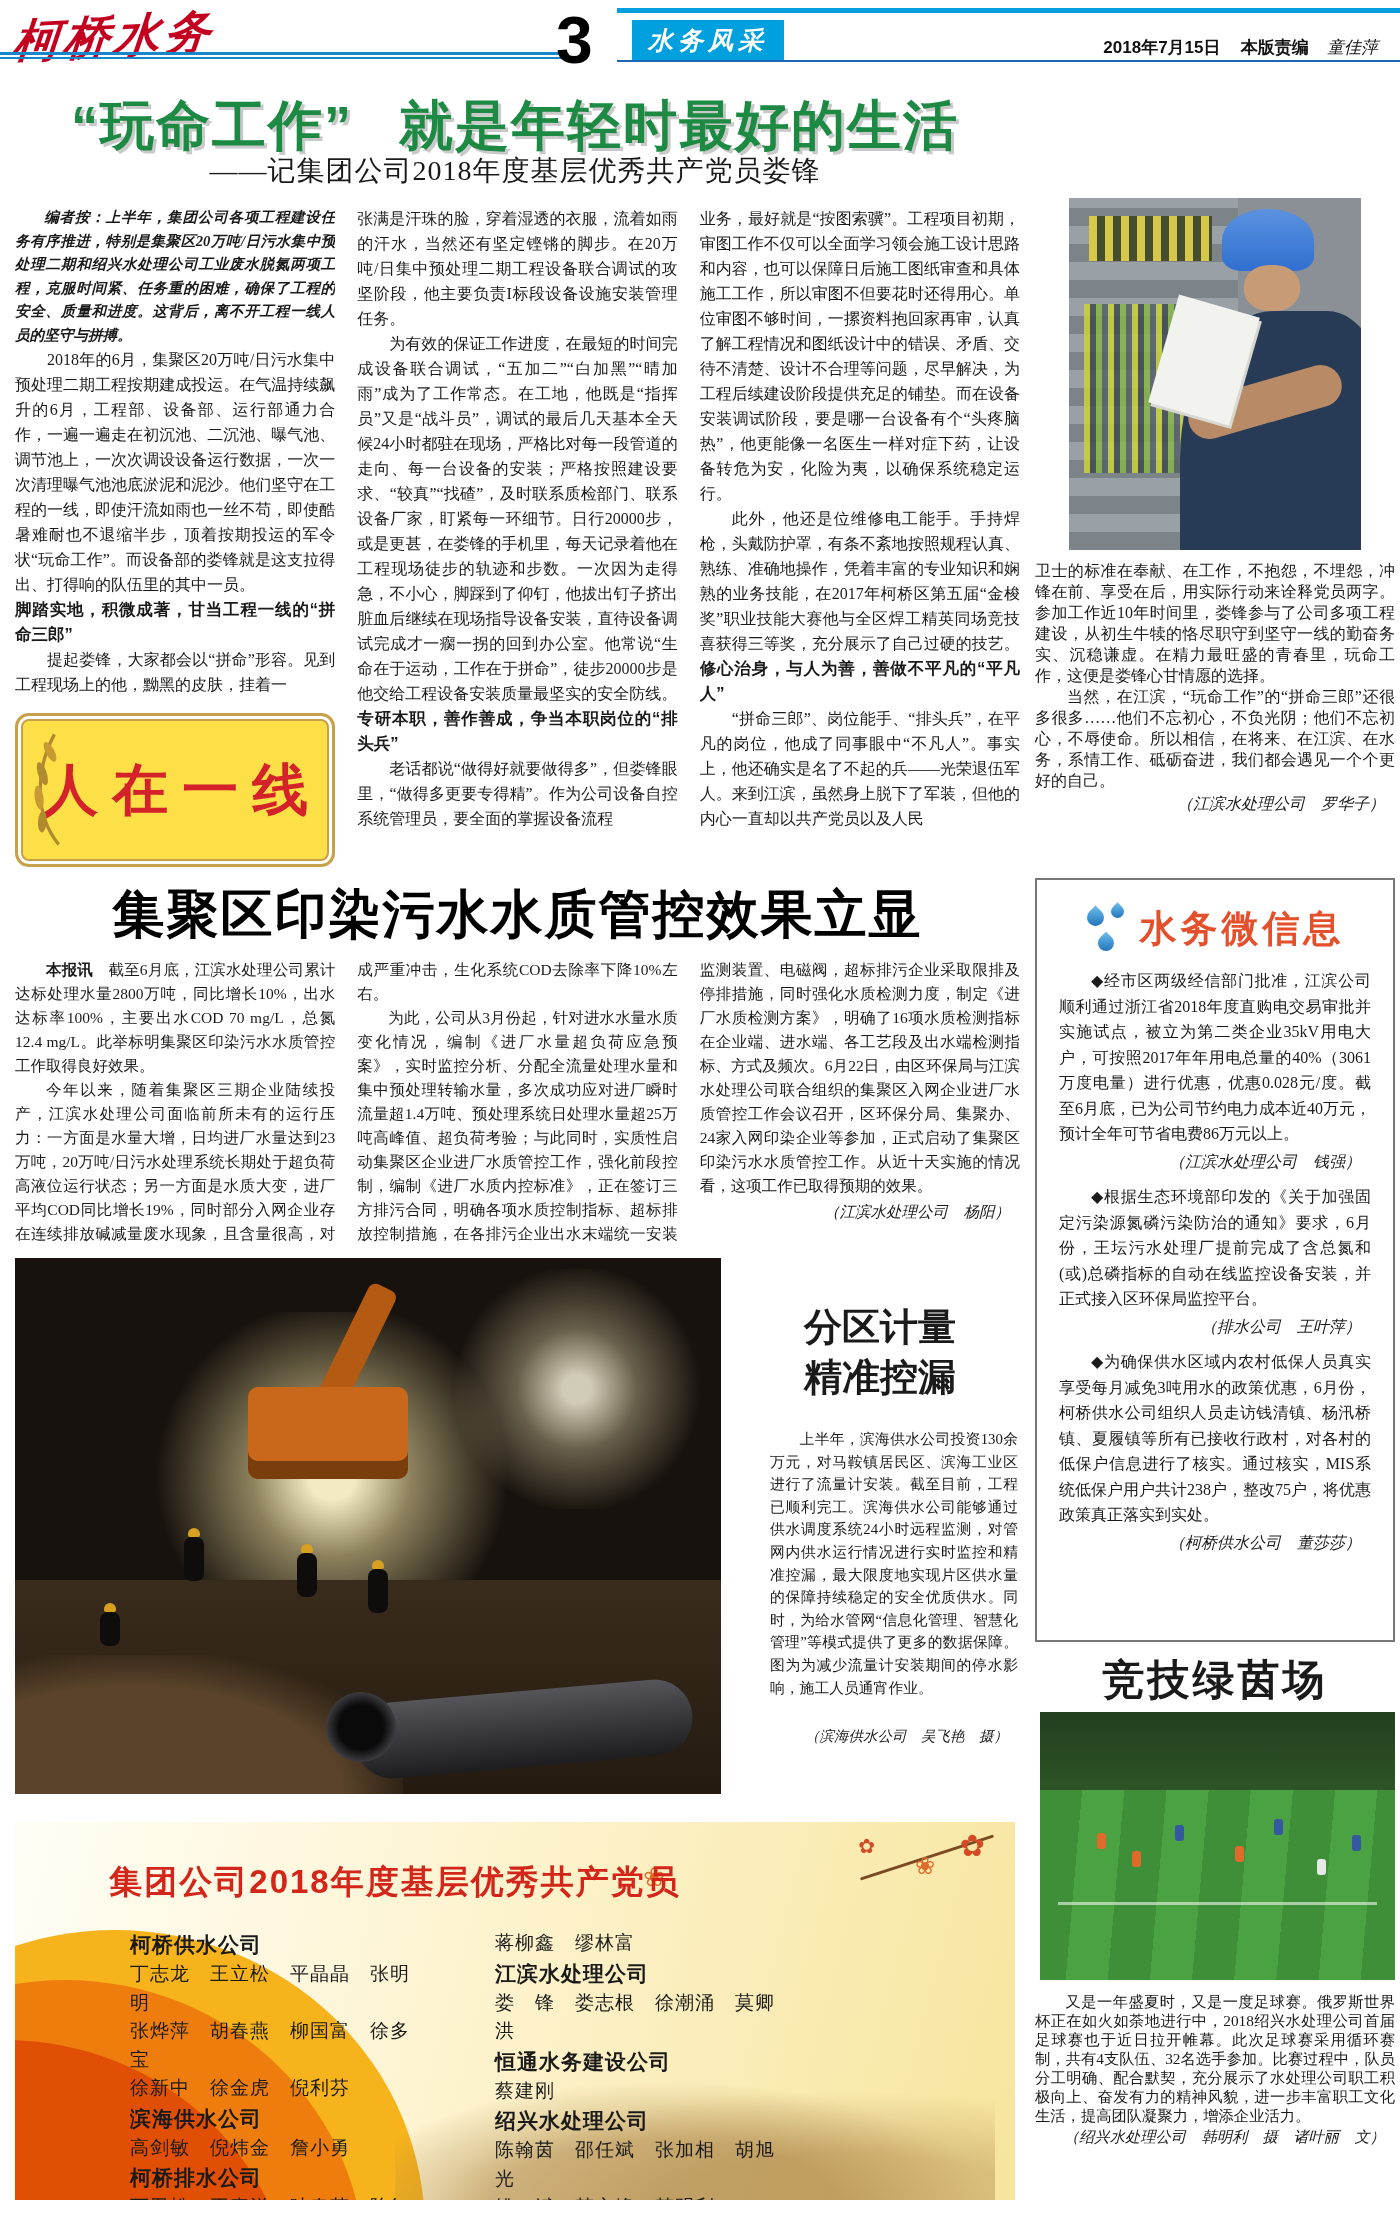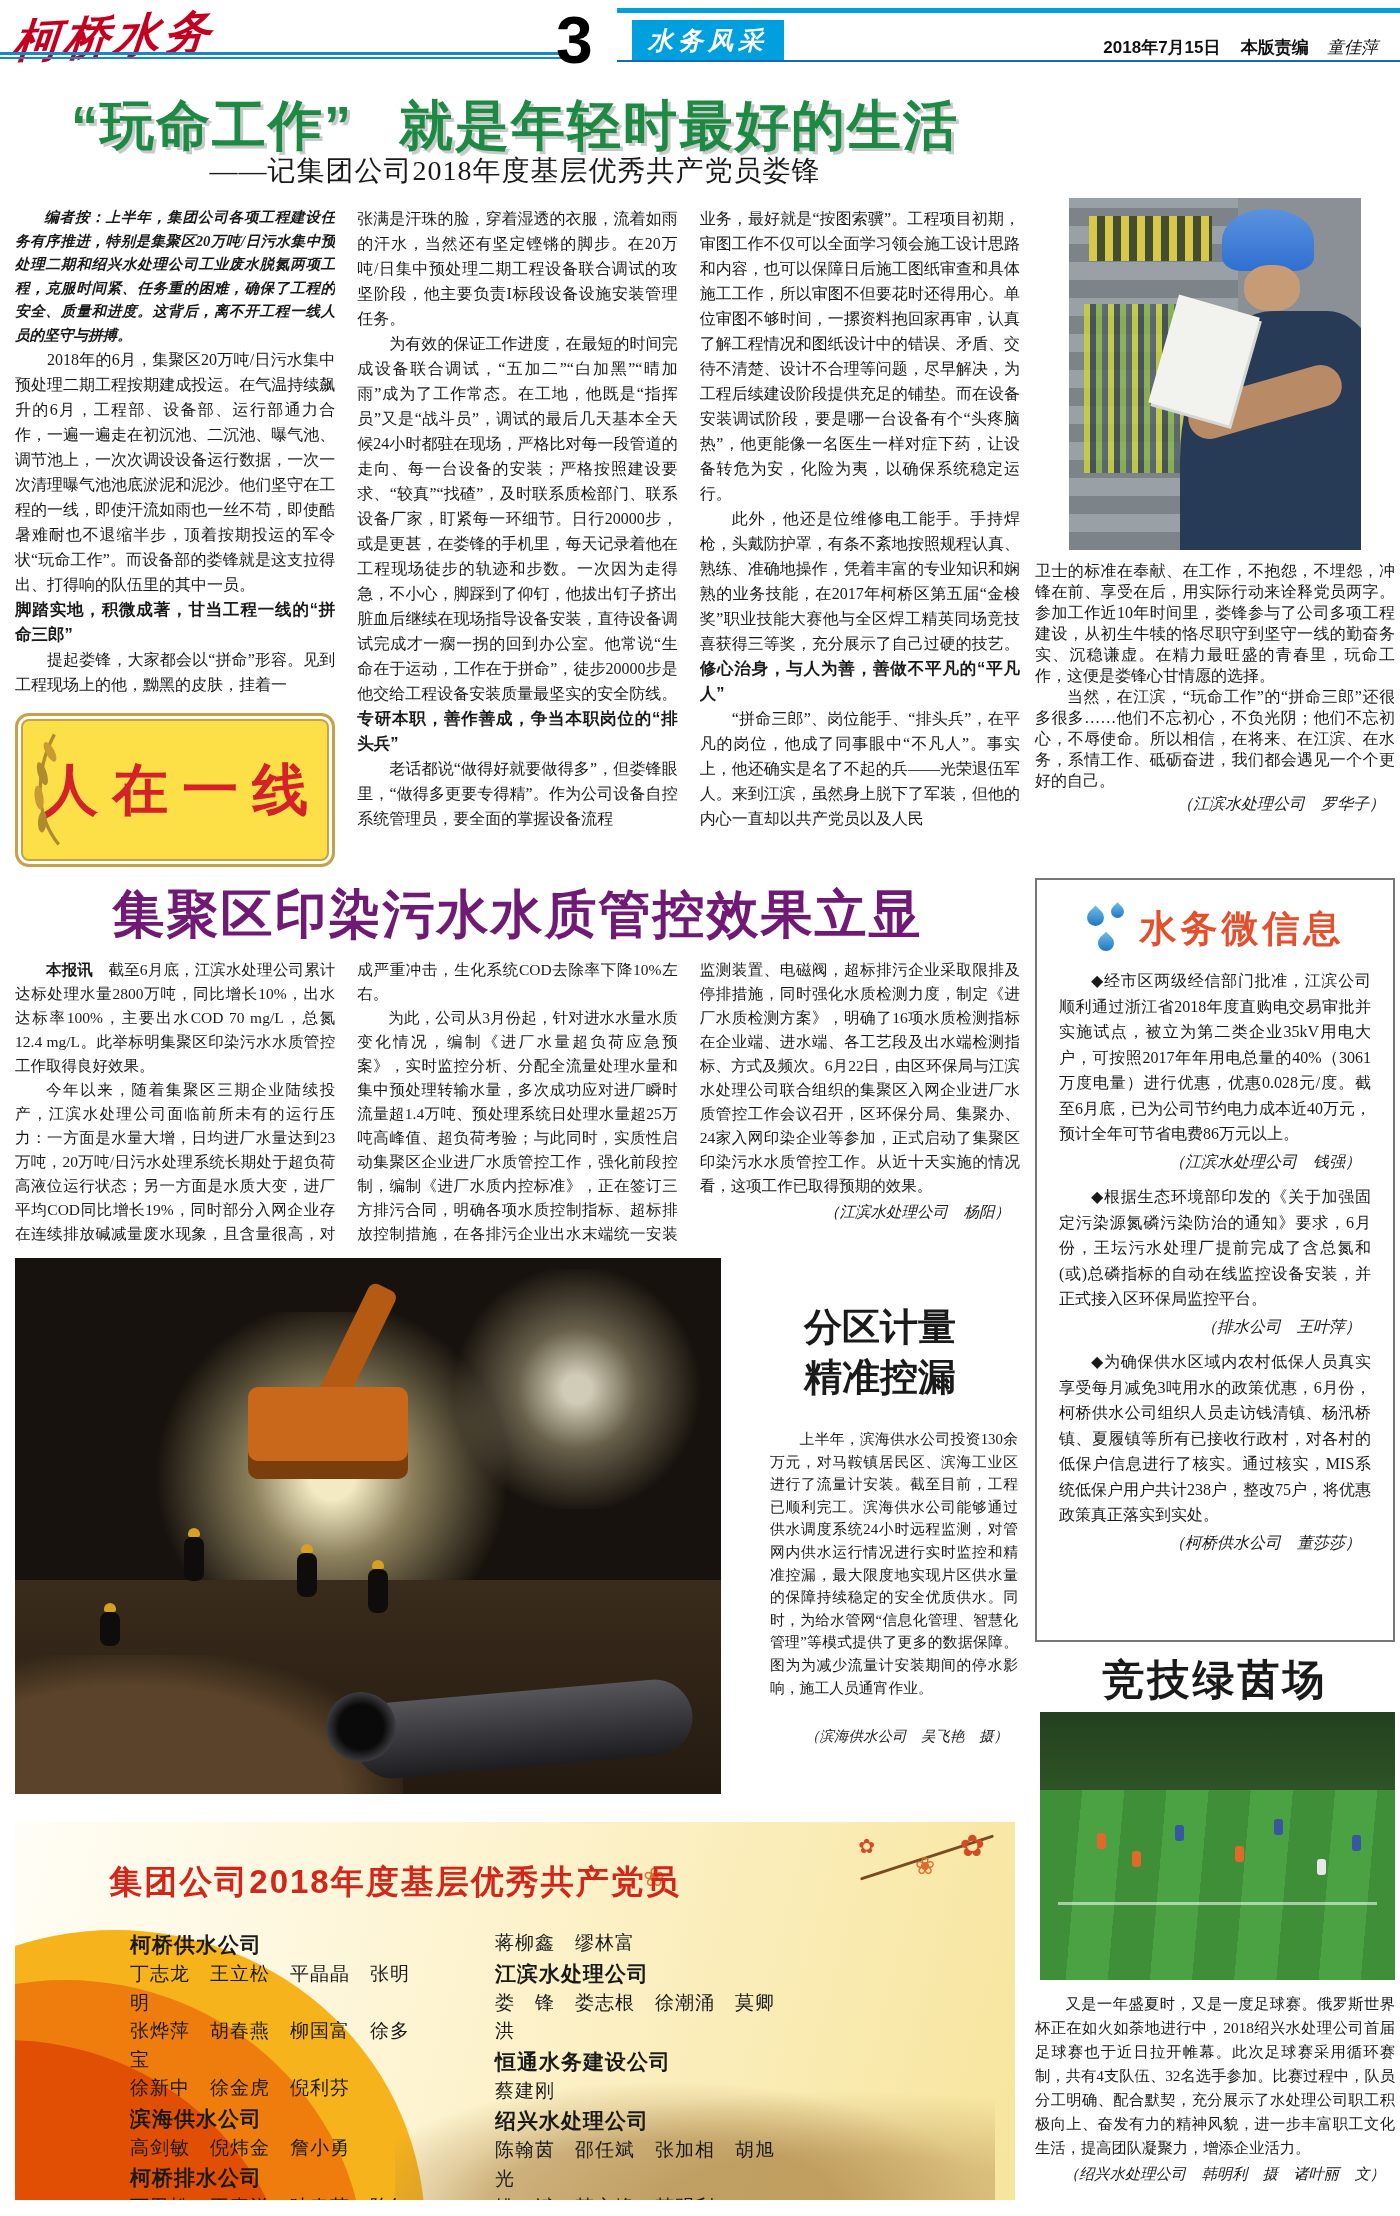--- a/index.html
+++ b/index.html
@@ -38,21 +38,21 @@
               border:3px solid #c7a04a;border-radius:14px;box-shadow:inset 0 0 0 3px #fff,inset 0 0 0 5px #c7a04a;
               display:flex;align-items:center;justify-content:center;}
   .badge-text{color:#d3222a;font-size:56px;font-weight:bold;letter-spacing:14px;text-indent:14px;}
   .laurel{position:absolute;left:8px;top:14px;height:120px;}
   .a1-right{left:1035px;top:198px;width:360px;}
   .photo1{position:relative;width:292px;height:352px;margin:0 auto 10px auto;overflow:hidden;background:#8a9096;}
   .a1-right .p{font-size:16px;line-height:21px;}
 
   
   .a2-headline{left:15px;top:880px;width:1005px;text-align:center;font-family:"Liberation Sans",sans-serif;
-               font-weight:bold;font-size:52px;letter-spacing:2px;color:#701a75;}
+               font-weight:bold;font-size:52px;letter-spacing:2px;color:#000000;}
   .a2-body{left:15px;top:958px;width:1005px;height:286px;display:flex;gap:22px;}
   .a2-body .col{flex:1;overflow:hidden;font-size:15.5px;line-height:24px;}
 
   
   .photo2{left:15px;top:1258px;width:706px;height:536px;background:#17120d;overflow:hidden;}
   .metering{left:742px;top:1258px;width:276px;height:536px;}
   .m-head{margin-top:44px;text-align:center;font-family:"Liberation Sans",sans-serif;font-weight:bold;
           font-size:38px;line-height:50px;}
   .metering .p{margin-top:26px;font-size:14.8px;line-height:22.6px;margin-left:28px;}
 
@@ -65,21 +65,21 @@
   .d1{width:17px;height:17px;left:1px;top:4px;}
   .d2{width:13px;height:13px;right:4px;top:0;}
   .d3{width:16px;height:16px;left:12px;bottom:2px;}
   .sb-title{color:#e4502c;font-size:37px;font-weight:bold;letter-spacing:4px;font-family:"Liberation Sans",sans-serif;}
   .sb-item{font-size:16px;line-height:25.5px;}
   .sb-item .p{text-indent:2em;}
   .sb-item .byline{margin-bottom:10px;}
   .soccer-head{left:1035px;top:1652px;width:360px;text-align:center;font-family:"Liberation Sans",sans-serif;
                font-weight:bold;font-size:42px;letter-spacing:3px;}
   .photo3{left:1040px;top:1712px;width:355px;height:268px;overflow:hidden;background:#3f8f39;}
-  .soccer-text{left:1035px;top:1992px;width:360px;font-size:15.3px;line-height:24px;}
+  .soccer-text{left:1035px;top:1992px;width:360px;font-size:15.3px;line-height:19px;}
 
   
   .banner{left:15px;top:1822px;width:1000px;height:378px;overflow:hidden;
           background:linear-gradient(105deg,#fffef6 0%,#fdf3cf 45%,#f7e59d 100%);}
   .swoosh{position:absolute;border-radius:50%;}
   .sw1{left:-210px;bottom:-330px;width:620px;height:600px;background:#f6b31c;}
   .sw2{left:-250px;bottom:-360px;width:600px;height:580px;background:#ef7d0e;}
   .sw3{left:-300px;bottom:-400px;width:580px;height:560px;background:#e14f05;}
   .mist{position:absolute;bottom:-10px;left:380px;width:600px;height:130px;
         background:radial-gradient(ellipse at 45% 100%,rgba(167,125,62,.5) 0 38%,rgba(167,125,62,0) 70%),

